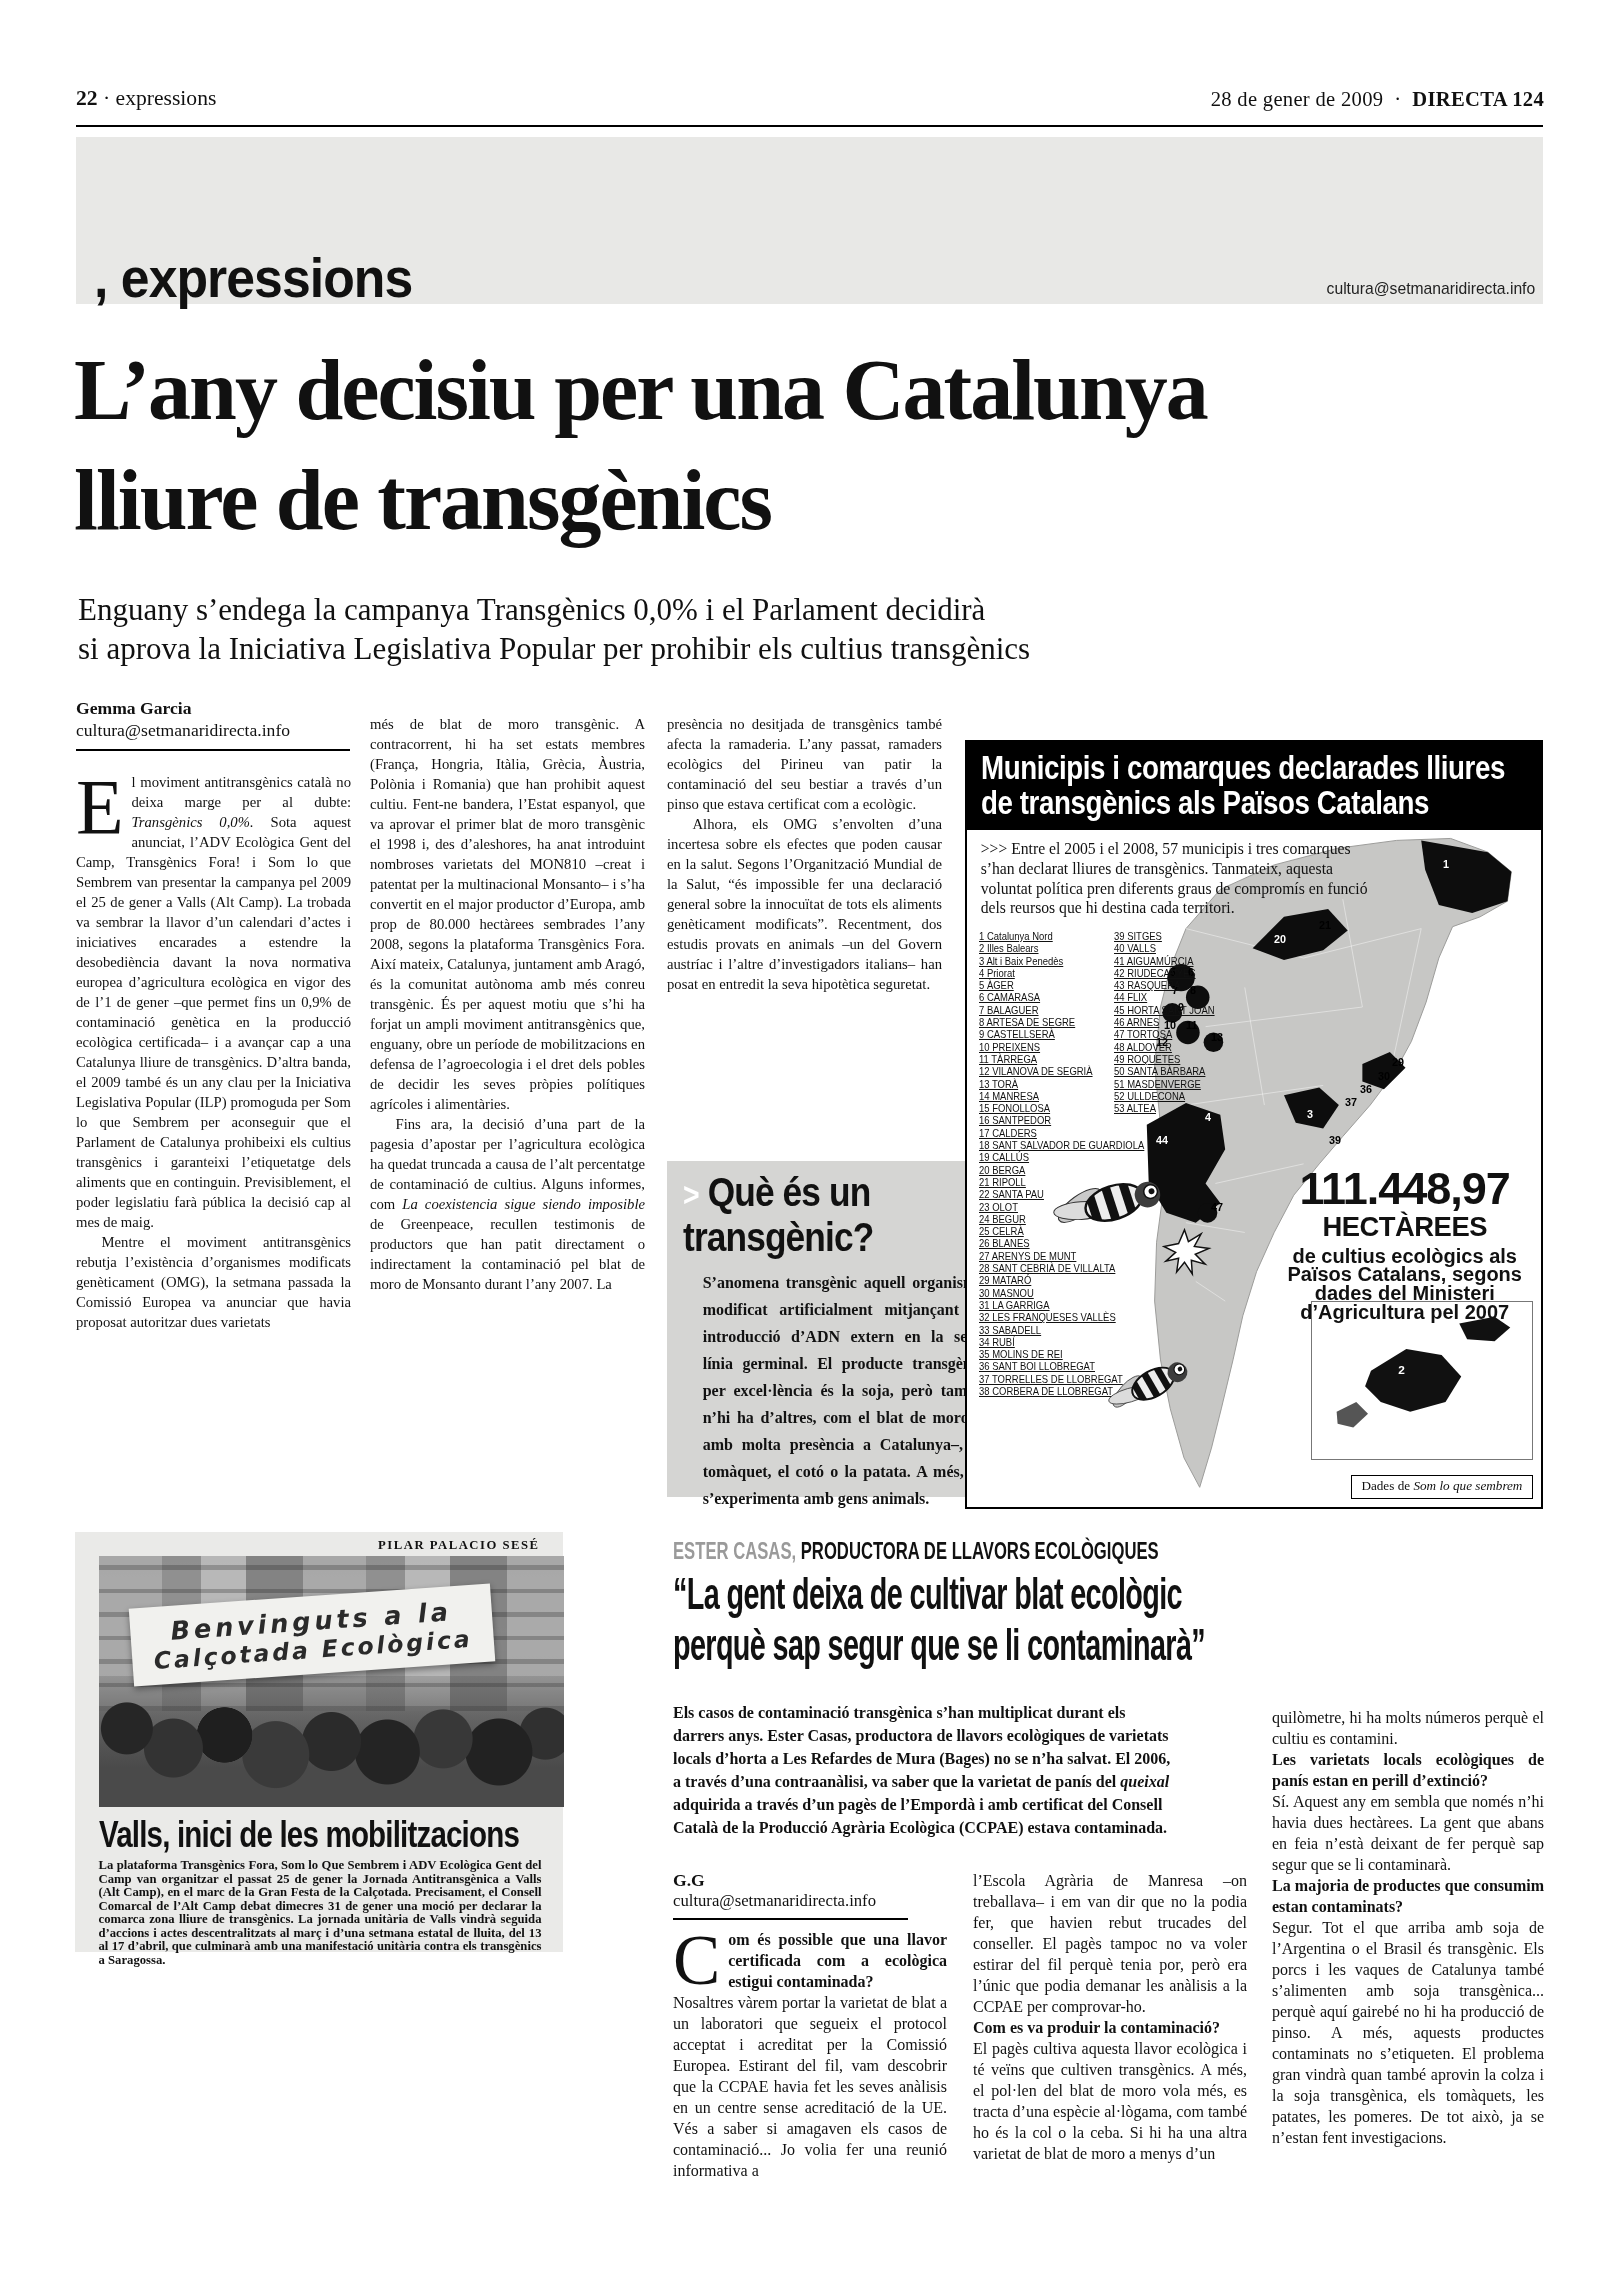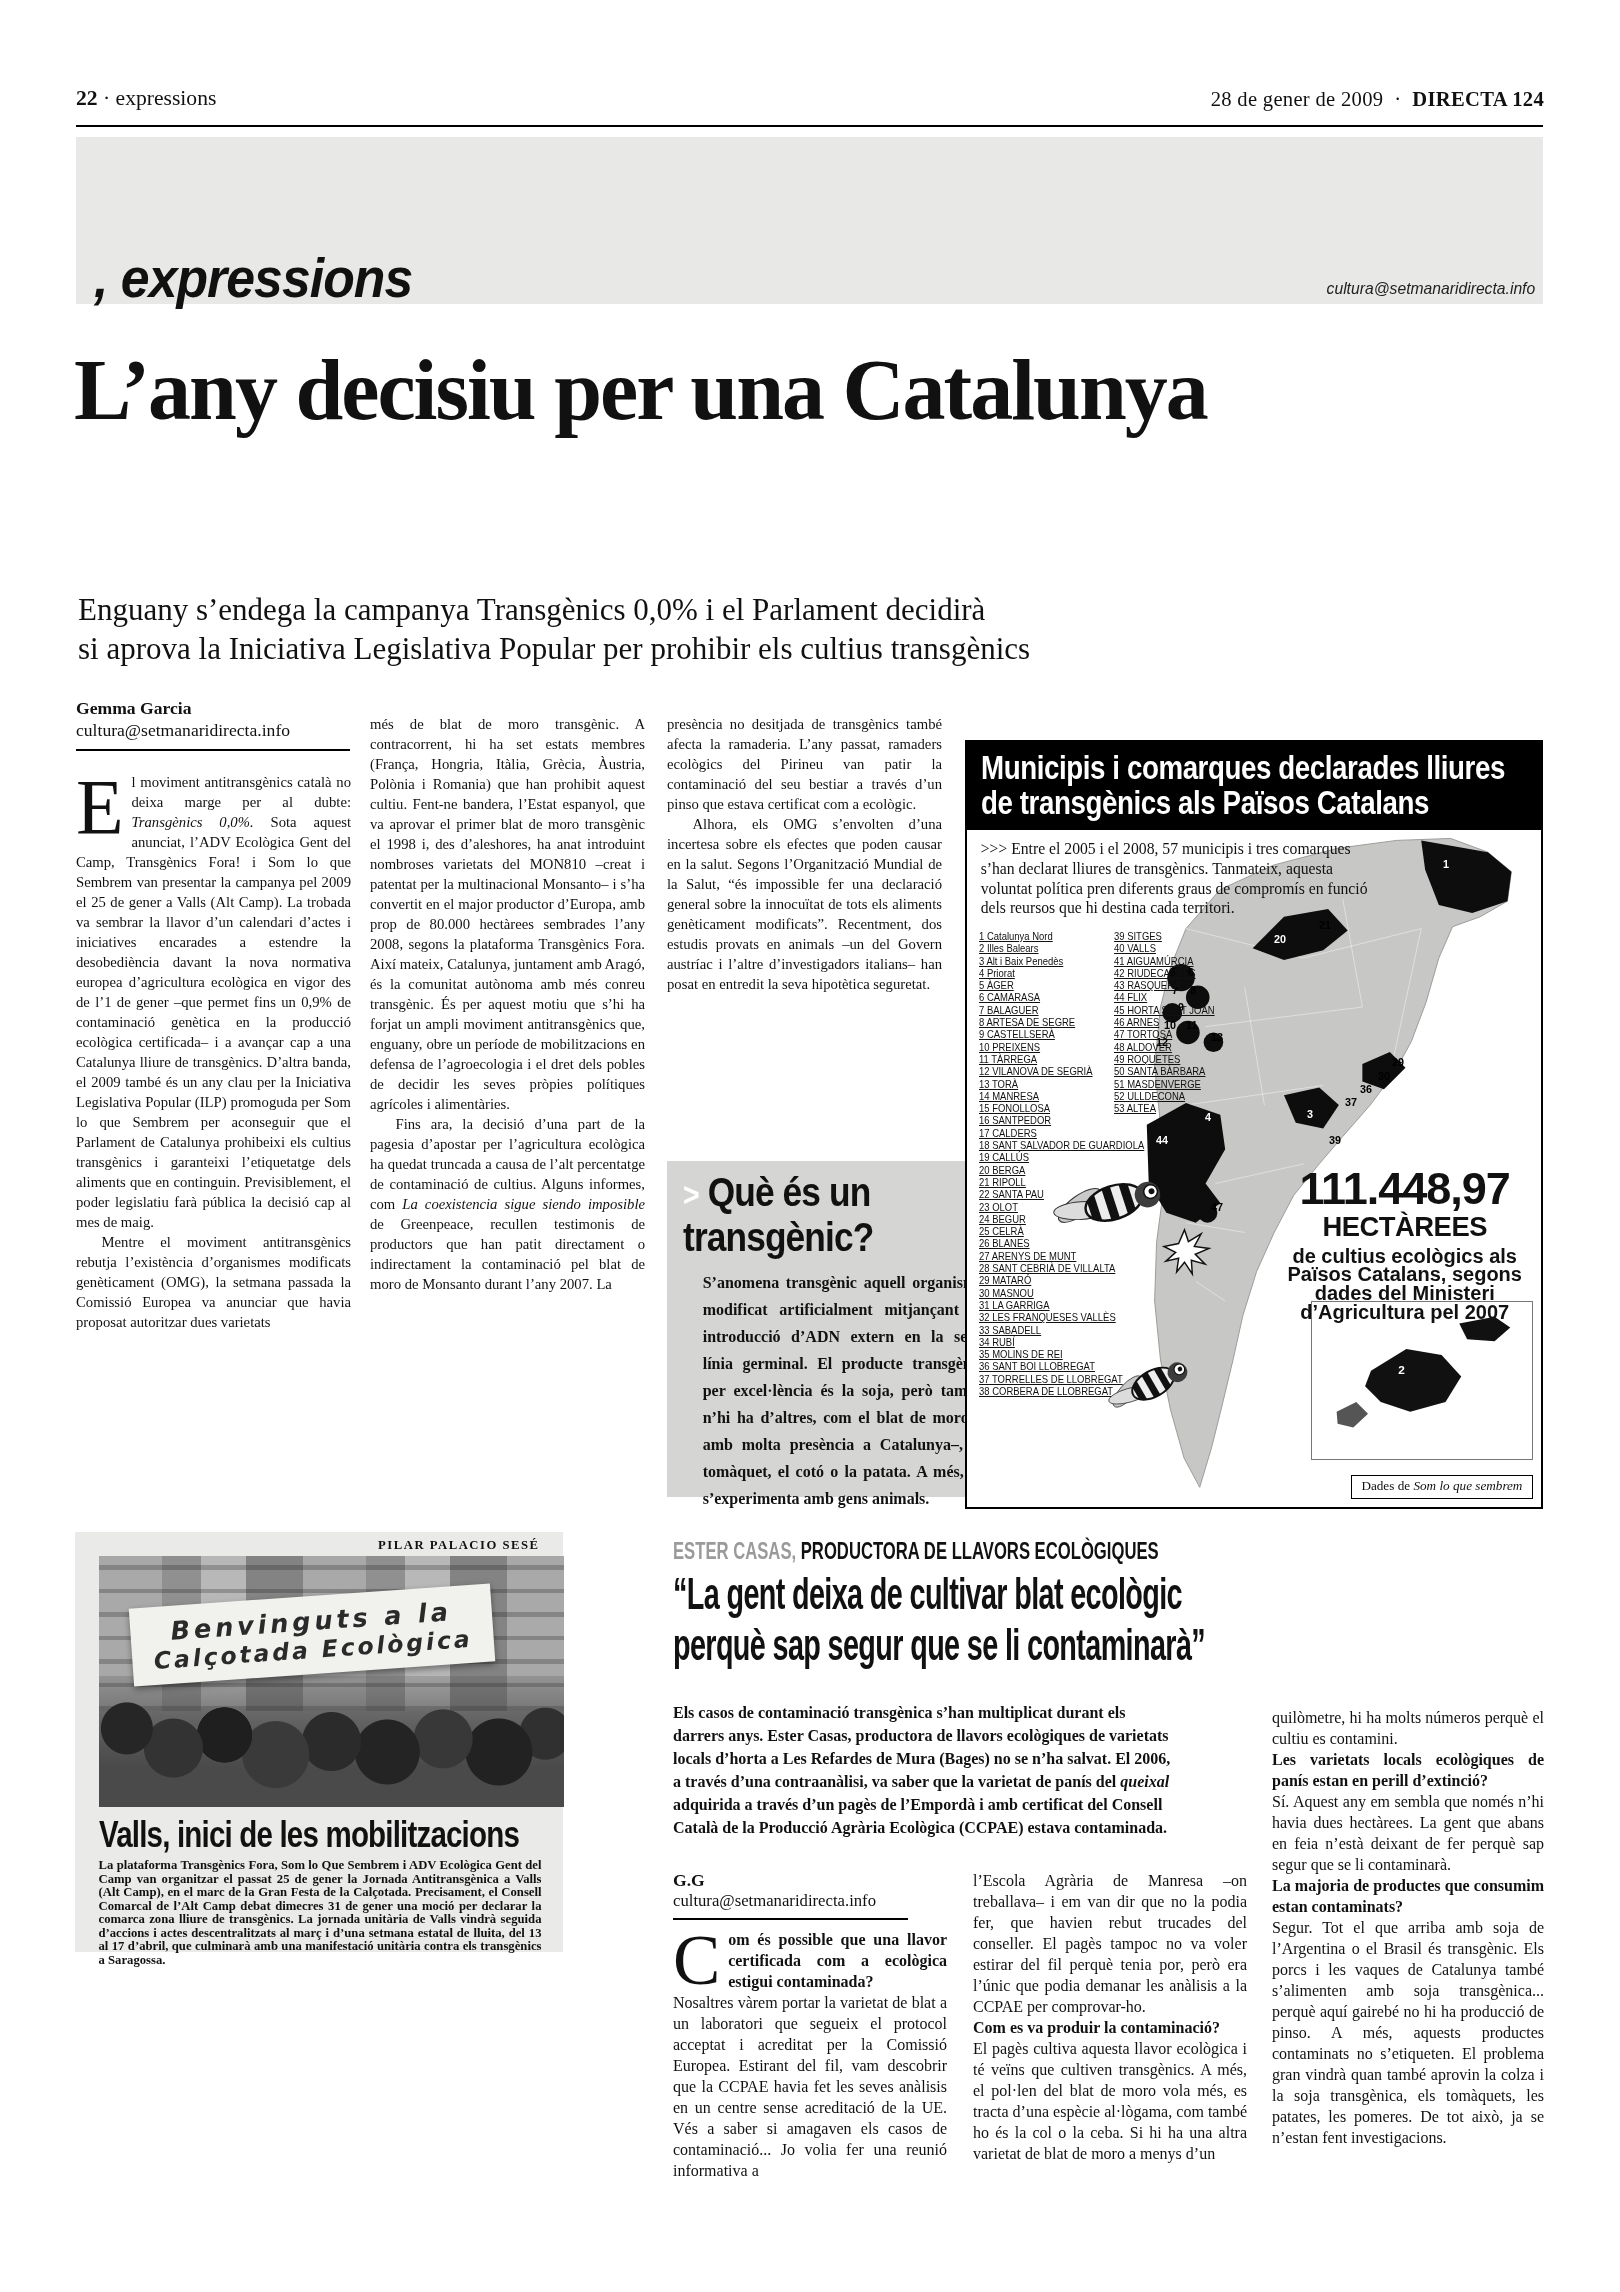--- a/index.html
+++ b/index.html
@@ -5,21 +5,21 @@
   html,body{margin:0;padding:0;}
   body{background:#fff;}
   .page{position:relative;width:1620px;height:2293px;background:#fff;overflow:hidden;
         font-family:"Liberation Serif",serif;color:#111;}
   
   .folio-left{position:absolute;left:76px;top:86px;font-size:21.6px;}
   .folio-left b{font-weight:bold;}
   .folio-right{position:absolute;right:76px;top:88px;font-size:20.6px;letter-spacing:0.3px;}
   .top-rule{position:absolute;left:76px;top:125px;width:1467px;height:2px;background:#000;}
   
-  .masthead{position:absolute;left:76px;top:137px;width:1467px;height:167px;background:#e8e8e6;font-style:italic;}
+  .masthead{position:absolute;left:76px;top:137px;width:1467px;height:167px;background:#e8e8e6;}
   .masthead-title{position:absolute;left:17.6px;bottom:-5.9px;font-family:"Liberation Sans",sans-serif;
         font-weight:bold;font-size:55px;letter-spacing:-1px;transform:scaleX(.94);transform-origin:left bottom;}
   .masthead-email{position:absolute;right:7.8px;bottom:5.9px;font-family:"Liberation Sans",sans-serif;font-size:15.7px;color:#222;}
   
   .headline{position:absolute;left:74px;top:335px;font-weight:bold;font-size:86px;line-height:110px;
         letter-spacing:-2px;white-space:nowrap;}
   .subhead{position:absolute;left:78px;top:590px;font-size:31px;line-height:39px;}
   
   .byline{position:absolute;left:76px;top:698px;width:274px;font-size:17.6px;line-height:21.6px;}
   .byline .auth{font-weight:bold;}
@@ -118,20 +118,21 @@
   <div class="folio-right"><span>28 de gener de 2009</span>&nbsp;&nbsp;<span>·</span>&nbsp;&nbsp;<b>DIRECTA 124</b></div>
   <div class="top-rule"></div>
 
   <div class="masthead">
     <div class="masthead-title">, expressions</div>
     <div class="masthead-email">cultura@setmanaridirecta.info</div>
   </div>
 
   <div class="headline">
     <span>L’any decisiu per una Catalunya</span><br>
+    <span>lliure de transgènics</span>
   </div>
   <div class="subhead">
     <span>Enguany s’endega la campanya Transgènics 0,0% i el Parlament decidirà</span><br>
     <span>si aprova la Iniciativa Legislativa Popular per prohibir els cultius transgènics</span>
   </div>
 
   <div class="byline">
     <div class="auth">Gemma Garcia</div>
     <div>cultura@setmanaridirecta.info</div>
     <div class="rule"></div>

